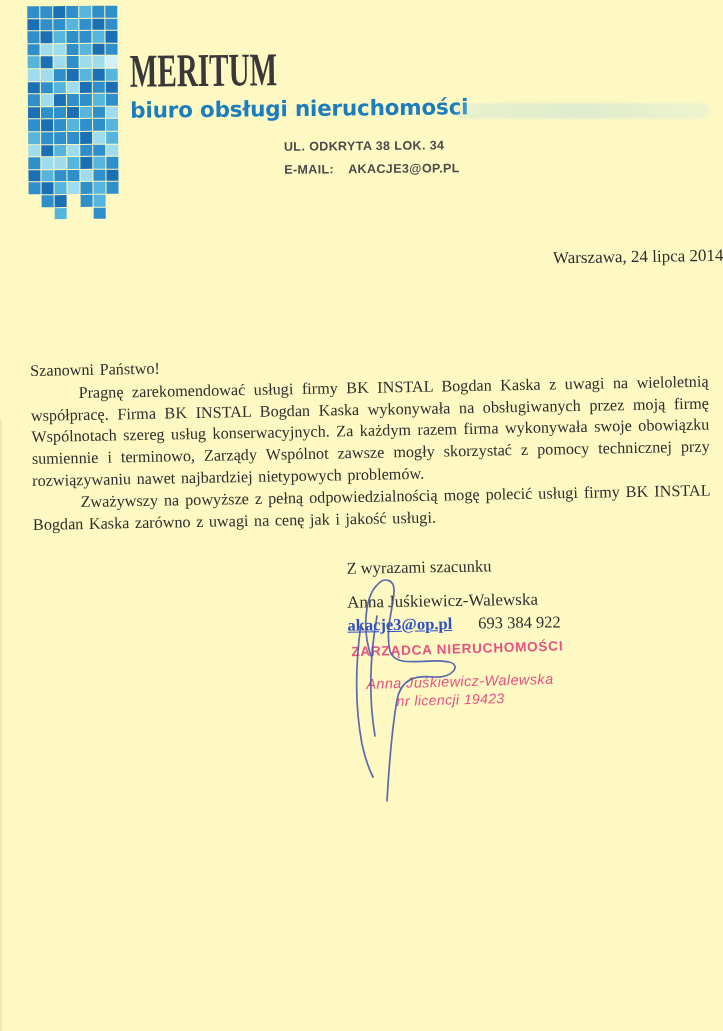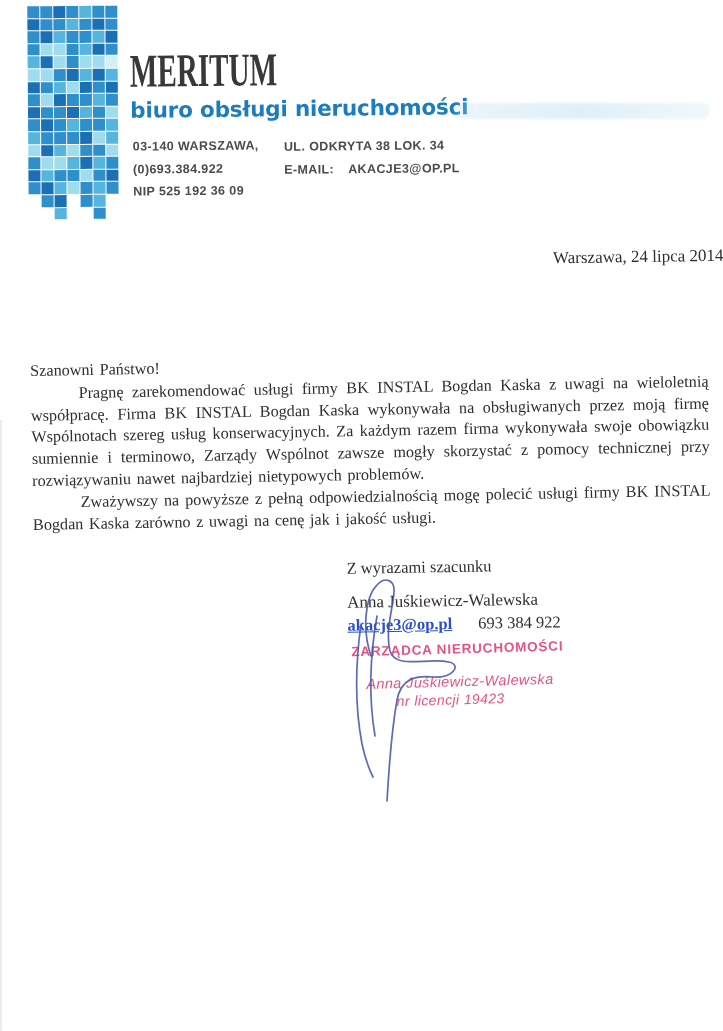--- a/index.html
+++ b/index.html
@@ -94,21 +94,21 @@
   .stamp-l1{font-weight:bold;font-size:13.5px;letter-spacing:.8px;}
   .stamp-l2{margin-top:17px;margin-left:14px;font-style:italic;font-size:14.5px;letter-spacing:.4px;}
   .stamp-l3{margin-top:2px;margin-left:44px;font-style:italic;font-size:14px;letter-spacing:.4px;}
   
   .signature{position:absolute;left:330px;top:565px;pointer-events:none;}
   .signature path{fill:none;stroke-width:1.7;stroke-linecap:round;opacity:.88;}
 </style>
 </head>
 <body>
 
-<div class="page" style="background: #ffffff;">
+<div class="page" style="background: #fef9c3;">
 
   <div class="mosaic" id="mosaic">
       <div class="cell" style="background: rgb(47, 143, 203);"></div>
       <div class="cell" style="background: rgb(47, 143, 203);"></div>
       <div class="cell" style="background: rgb(26, 111, 181);"></div>
       <div class="cell" style="background: rgb(47, 143, 203);"></div>
       <div class="cell" style="background: rgb(85, 181, 221);"></div>
       <div class="cell" style="background: rgb(47, 143, 203);"></div>
       <div class="cell" style="background: rgb(47, 143, 203);"></div>
       <div class="cell" style="background: rgb(26, 111, 181);"></div>
@@ -225,25 +225,20 @@
       <div class="cell"></div>
     </div>
 
   <div class="brand">
     <div class="brand-name">MERITUM</div>
     <div class="brand-tagline" style="color: rgb(27, 125, 190);">biuro obsługi nieruchomości</div>
   </div>
 
   <div class="artifact"></div>
 
-  <div class="contact-left">
-    <div>03-140 WARSZAWA,</div>
-    <div>(0)693.384.922</div>
-    <div>NIP 525 192 36 09</div>
-  </div>
 
   <div class="contact-right">
     <div>UL. ODKRYTA 38 LOK. 34</div>
     <div class="email-row">
       <span>E-MAIL:</span><span>AKACJE3@OP.PL</span>
     </div>
   </div>
 
   <div class="date">Warszawa, 24 lipca 2014</div>
 

